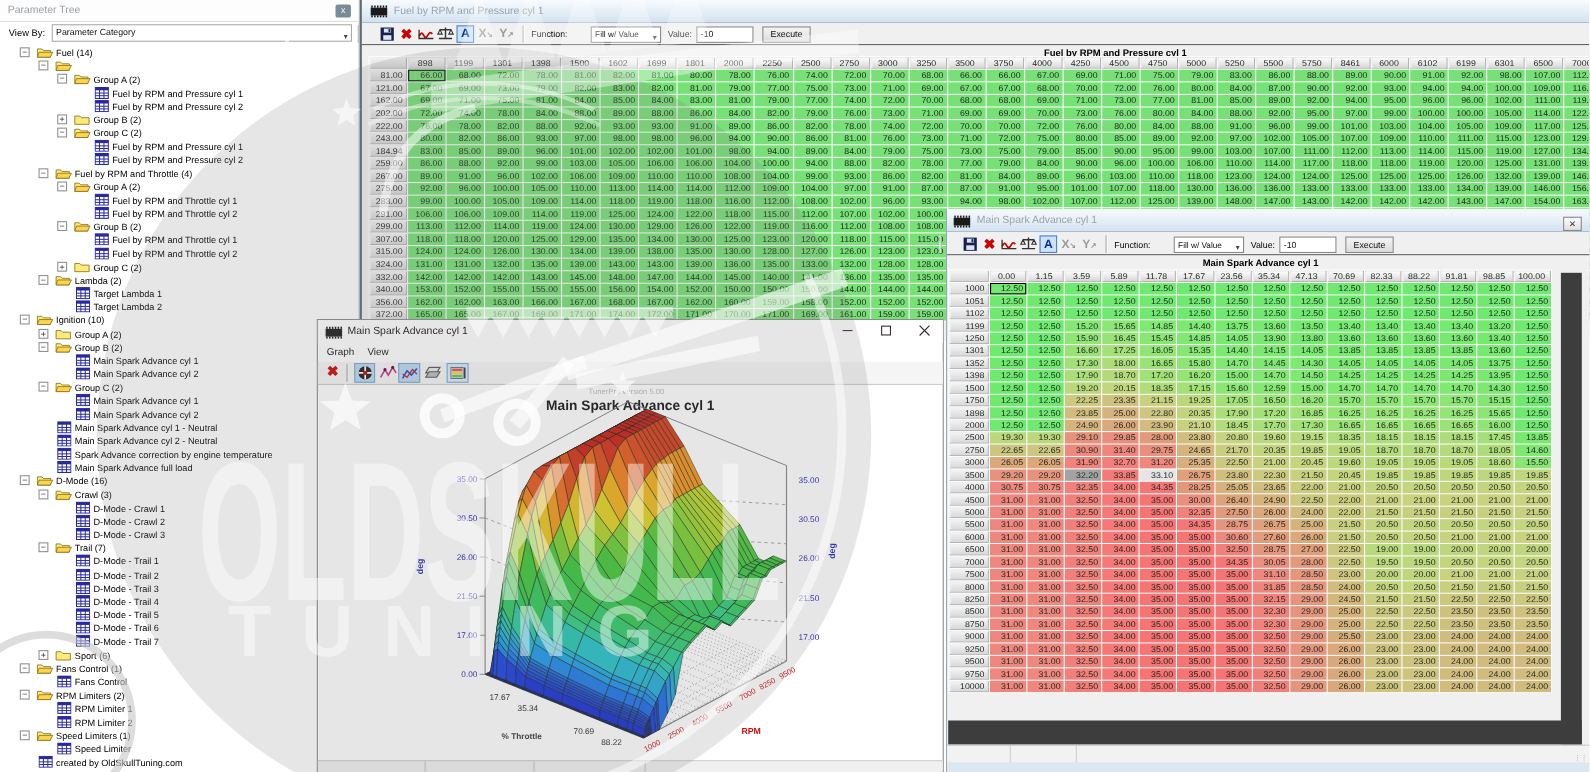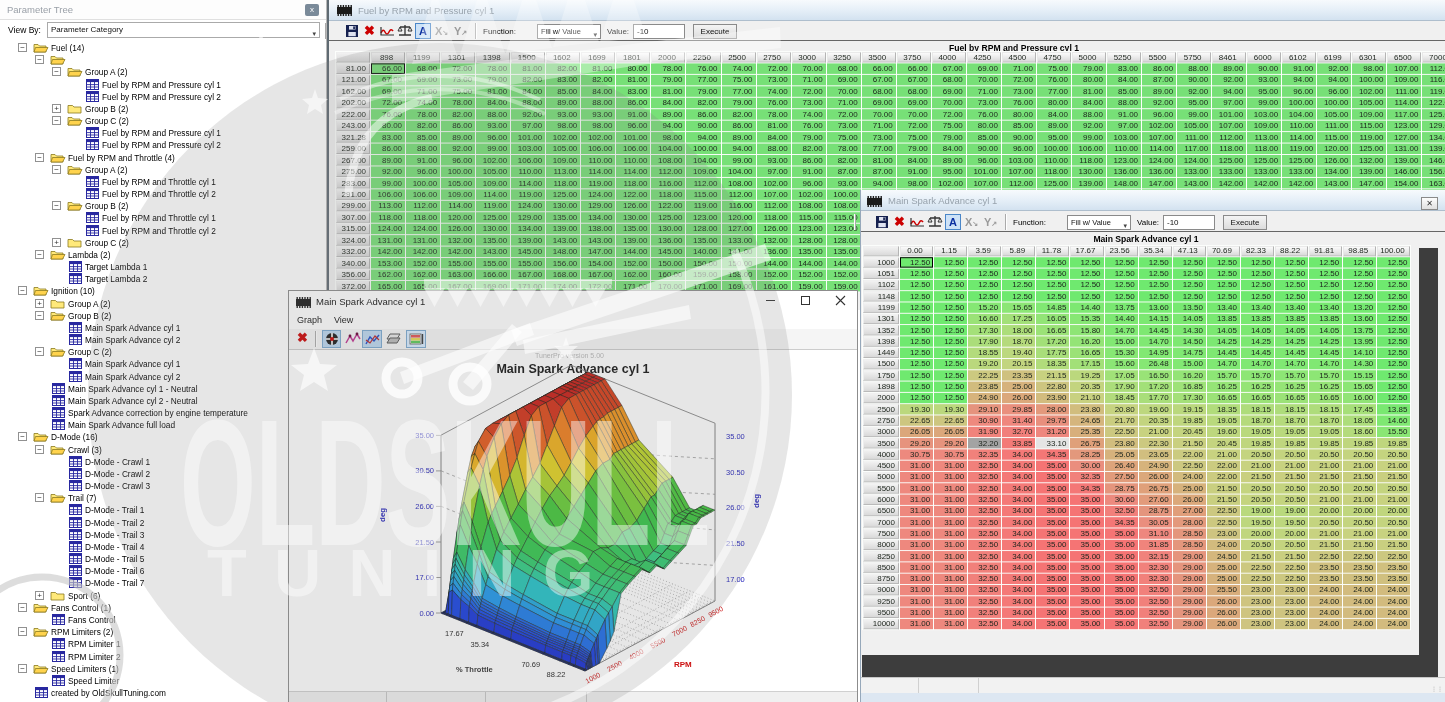--- a/index.html
+++ b/index.html
@@ -663,21 +663,21 @@
             <td class="g" style="background:#77e077">105.00</td>
             <td class="g" style="background:#77e077">107.00</td>
             <td class="g" style="background:#77e077">109.00</td>
             <td class="g" style="background:#77e077">110.00</td>
             <td class="g" style="background:#77e077">111.00</td>
             <td class="g" style="background:#77e077">115.00</td>
             <td class="g" style="background:#77e077">123.00</td>
             <td class="g" style="background:#77e077">129.00</td>
           </tr>
           <tr style="height:10.8px">
-            <td class="rh">321.28</td>
+            <td class="rh">184.94</td>
             <td class="g" style="background:#77e077">83.00</td>
             <td class="g" style="background:#77e077">85.00</td>
             <td class="g" style="background:#77e077">89.00</td>
             <td class="g" style="background:#77e077">96.00</td>
             <td class="g" style="background:#77e077">101.00</td>
             <td class="g" style="background:#77e077">102.00</td>
             <td class="g" style="background:#77e077">102.00</td>
             <td class="g" style="background:#77e077">101.00</td>
             <td class="g" style="background:#77e077">98.00</td>
             <td class="g" style="background:#77e077">94.00</td>
@@ -1924,56 +1924,56 @@
             <td class="g" style="background:rgb(111,233,111)">12.50</td>
             <td class="g" style="background:rgb(111,233,111)">12.50</td>
             <td class="g" style="background:rgb(111,233,111)">12.50</td>
             <td class="g" style="background:rgb(111,233,111)">12.50</td>
             <td class="g" style="background:rgb(111,233,111)">12.50</td>
             <td class="g" style="background:rgb(111,233,111)">12.50</td>
             <td class="g" style="background:rgb(111,233,111)">12.50</td>
             <td class="g" style="background:rgb(111,233,111)">12.50</td>
           </tr>
           <tr style="height:10.3px">
-            <td class="rh">1148</td>
-            <td class="g" style="background:rgb(111,233,111)">12.50</td>
-            <td class="g" style="background:rgb(111,233,111)">12.50</td>
-            <td class="g" style="background:rgb(111,233,111)">12.50</td>
-            <td class="g" style="background:rgb(111,233,111)">12.50</td>
-            <td class="g" style="background:rgb(111,233,111)">12.50</td>
-            <td class="g" style="background:rgb(111,233,111)">12.50</td>
-            <td class="g" style="background:rgb(111,233,111)">12.50</td>
-            <td class="g" style="background:rgb(111,233,111)">12.50</td>
-            <td class="g" style="background:rgb(111,233,111)">12.50</td>
-            <td class="g" style="background:rgb(111,233,111)">12.50</td>
-            <td class="g" style="background:rgb(111,233,111)">12.50</td>
-            <td class="g" style="background:rgb(111,233,111)">12.50</td>
-            <td class="g" style="background:rgb(111,233,111)">12.50</td>
-            <td class="g" style="background:rgb(111,233,111)">12.50</td>
-            <td class="g" style="background:rgb(111,233,111)">12.50</td>
-          </tr>
-          <tr style="height:10.3px">
             <td class="rh">1199</td>
             <td class="g" style="background:rgb(111,233,111)">12.50</td>
             <td class="g" style="background:rgb(111,233,111)">12.50</td>
             <td class="g" style="background:rgb(133,231,116)">15.20</td>
             <td class="g" style="background:rgb(140,230,117)">15.65</td>
             <td class="g" style="background:rgb(129,232,115)">14.85</td>
             <td class="g" style="background:rgb(125,232,114)">14.40</td>
             <td class="g" style="background:rgb(121,232,113)">13.75</td>
             <td class="g" style="background:rgb(119,233,113)">13.60</td>
             <td class="g" style="background:rgb(119,233,113)">13.50</td>
             <td class="g" style="background:rgb(118,233,112)">13.40</td>
             <td class="g" style="background:rgb(118,233,112)">13.40</td>
             <td class="g" style="background:rgb(118,233,112)">13.40</td>
             <td class="g" style="background:rgb(118,233,112)">13.40</td>
             <td class="g" style="background:rgb(116,233,112)">13.20</td>
             <td class="g" style="background:rgb(111,233,111)">12.50</td>
           </tr>
           <tr style="height:10.3px">
+            <td class="rh">1250</td>
+            <td class="g" style="background:rgb(111,233,111)">12.50</td>
+            <td class="g" style="background:rgb(111,233,111)">12.50</td>
+            <td class="g" style="background:rgb(144,229,117)">15.90</td>
+            <td class="g" style="background:rgb(152,227,119)">16.45</td>
+            <td class="g" style="background:rgb(137,230,116)">15.45</td>
+            <td class="g" style="background:rgb(129,232,115)">14.85</td>
+            <td class="g" style="background:rgb(123,232,113)">14.05</td>
+            <td class="g" style="background:rgb(122,232,113)">13.90</td>
+            <td class="g" style="background:rgb(121,232,113)">13.80</td>
+            <td class="g" style="background:rgb(119,233,113)">13.60</td>
+            <td class="g" style="background:rgb(119,233,113)">13.60</td>
+            <td class="g" style="background:rgb(119,233,113)">13.60</td>
+            <td class="g" style="background:rgb(119,233,113)">13.60</td>
+            <td class="g" style="background:rgb(118,233,112)">13.40</td>
+            <td class="g" style="background:rgb(111,233,111)">12.50</td>
+          </tr>
+          <tr style="height:10.3px">
             <td class="rh">1301</td>
             <td class="g" style="background:rgb(111,233,111)">12.50</td>
             <td class="g" style="background:rgb(111,233,111)">12.50</td>
             <td class="g" style="background:rgb(154,226,119)">16.60</td>
             <td class="g" style="background:rgb(163,224,121)">17.25</td>
             <td class="g" style="background:rgb(146,228,118)">16.05</td>
             <td class="g" style="background:rgb(135,231,116)">15.35</td>
             <td class="g" style="background:rgb(125,232,114)">14.40</td>
             <td class="g" style="background:rgb(124,232,114)">14.15</td>
             <td class="g" style="background:rgb(123,232,113)">14.05</td>
@@ -2014,47 +2014,29 @@
             <td class="g" style="background:rgb(128,232,115)">14.70</td>
             <td class="g" style="background:rgb(126,232,114)">14.50</td>
             <td class="g" style="background:rgb(124,232,114)">14.25</td>
             <td class="g" style="background:rgb(124,232,114)">14.25</td>
             <td class="g" style="background:rgb(124,232,114)">14.25</td>
             <td class="g" style="background:rgb(124,232,114)">14.25</td>
             <td class="g" style="background:rgb(122,232,113)">13.95</td>
             <td class="g" style="background:rgb(111,233,111)">12.50</td>
           </tr>
           <tr style="height:10.3px">
-            <td class="rh">1449</td>
-            <td class="g" style="background:rgb(111,233,111)">12.50</td>
-            <td class="g" style="background:rgb(111,233,111)">12.50</td>
-            <td class="g" style="background:rgb(179,219,124)">18.55</td>
-            <td class="g" style="background:rgb(188,216,126)">19.40</td>
-            <td class="g" style="background:rgb(169,222,122)">17.75</td>
-            <td class="g" style="background:rgb(155,226,119)">16.65</td>
-            <td class="g" style="background:rgb(135,231,116)">15.30</td>
-            <td class="g" style="background:rgb(130,232,115)">14.95</td>
-            <td class="g" style="background:rgb(128,232,115)">14.75</td>
-            <td class="g" style="background:rgb(126,232,114)">14.45</td>
-            <td class="g" style="background:rgb(126,232,114)">14.45</td>
-            <td class="g" style="background:rgb(126,232,114)">14.45</td>
-            <td class="g" style="background:rgb(126,232,114)">14.45</td>
-            <td class="g" style="background:rgb(123,232,114)">14.10</td>
-            <td class="g" style="background:rgb(111,233,111)">12.50</td>
-          </tr>
-          <tr style="height:10.3px">
             <td class="rh">1500</td>
             <td class="g" style="background:rgb(111,233,111)">12.50</td>
             <td class="g" style="background:rgb(111,233,111)">12.50</td>
             <td class="g" style="background:rgb(186,216,125)">19.20</td>
             <td class="g" style="background:rgb(194,213,127)">20.15</td>
             <td class="g" style="background:rgb(177,220,123)">18.35</td>
             <td class="g" style="background:rgb(162,224,120)">17.15</td>
             <td class="g" style="background:rgb(139,230,117)">15.60</td>
-            <td class="g" style="background:rgb(134,231,116)">26.48</td>
+            <td class="g" style="background:rgb(134,231,116)">12.59</td>
             <td class="g" style="background:rgb(130,232,115)">15.00</td>
             <td class="g" style="background:rgb(128,232,115)">14.70</td>
             <td class="g" style="background:rgb(128,232,115)">14.70</td>
             <td class="g" style="background:rgb(128,232,115)">14.70</td>
             <td class="g" style="background:rgb(128,232,115)">14.70</td>
             <td class="g" style="background:rgb(125,232,114)">14.30</td>
             <td class="g" style="background:rgb(111,233,111)">12.50</td>
           </tr>
           <tr style="height:10.3px">
             <td class="rh">1750</td>
@@ -2429,20 +2411,38 @@
             <td class="g" style="background:rgb(229,148,125)">29.00</td>
             <td class="g" style="background:rgb(219,168,123)">26.00</td>
             <td class="g" style="background:rgb(206,196,128)">23.00</td>
             <td class="g" style="background:rgb(206,196,128)">23.00</td>
             <td class="g" style="background:rgb(210,187,126)">24.00</td>
             <td class="g" style="background:rgb(210,187,126)">24.00</td>
             <td class="g" style="background:rgb(210,187,126)">24.00</td>
           </tr>
           <tr style="height:10.3px">
             <td class="rh">9500</td>
+            <td class="g" style="background:rgb(238,136,126)">31.00</td>
+            <td class="g" style="background:rgb(238,136,126)">31.00</td>
+            <td class="g" style="background:rgb(241,128,123)">32.50</td>
+            <td class="g" style="background:rgb(244,121,119)">34.00</td>
+            <td class="g" style="background:rgb(245,116,116)">35.00</td>
+            <td class="g" style="background:rgb(245,116,116)">35.00</td>
+            <td class="g" style="background:rgb(245,116,116)">35.00</td>
+            <td class="g" style="background:rgb(241,128,123)">32.50</td>
+            <td class="g" style="background:rgb(229,148,125)">29.00</td>
+            <td class="g" style="background:rgb(219,168,123)">26.00</td>
+            <td class="g" style="background:rgb(206,196,128)">23.00</td>
+            <td class="g" style="background:rgb(206,196,128)">23.00</td>
+            <td class="g" style="background:rgb(210,187,126)">24.00</td>
+            <td class="g" style="background:rgb(210,187,126)">24.00</td>
+            <td class="g" style="background:rgb(210,187,126)">24.00</td>
+          </tr>
+          <tr style="height:10.3px">
+            <td class="rh">9750</td>
             <td class="g" style="background:rgb(238,136,126)">31.00</td>
             <td class="g" style="background:rgb(238,136,126)">31.00</td>
             <td class="g" style="background:rgb(241,128,123)">32.50</td>
             <td class="g" style="background:rgb(244,121,119)">34.00</td>
             <td class="g" style="background:rgb(245,116,116)">35.00</td>
             <td class="g" style="background:rgb(245,116,116)">35.00</td>
             <td class="g" style="background:rgb(245,116,116)">35.00</td>
             <td class="g" style="background:rgb(241,128,123)">32.50</td>
             <td class="g" style="background:rgb(229,148,125)">29.00</td>
             <td class="g" style="background:rgb(219,168,123)">26.00</td>

